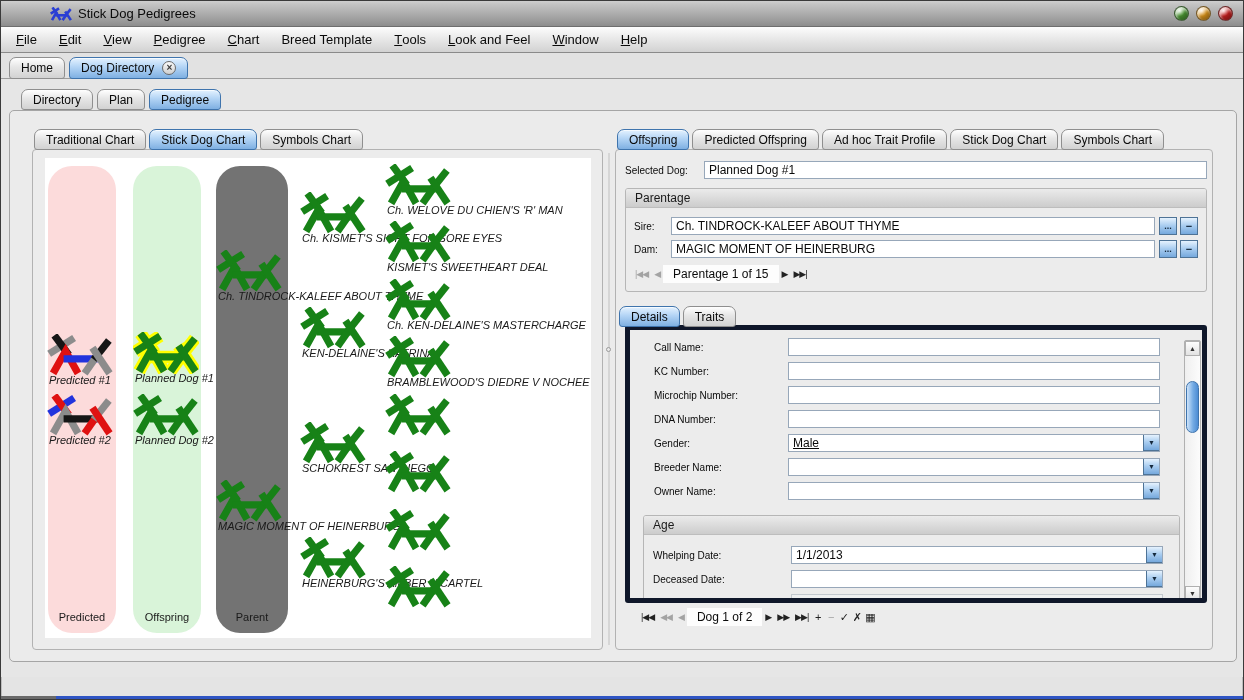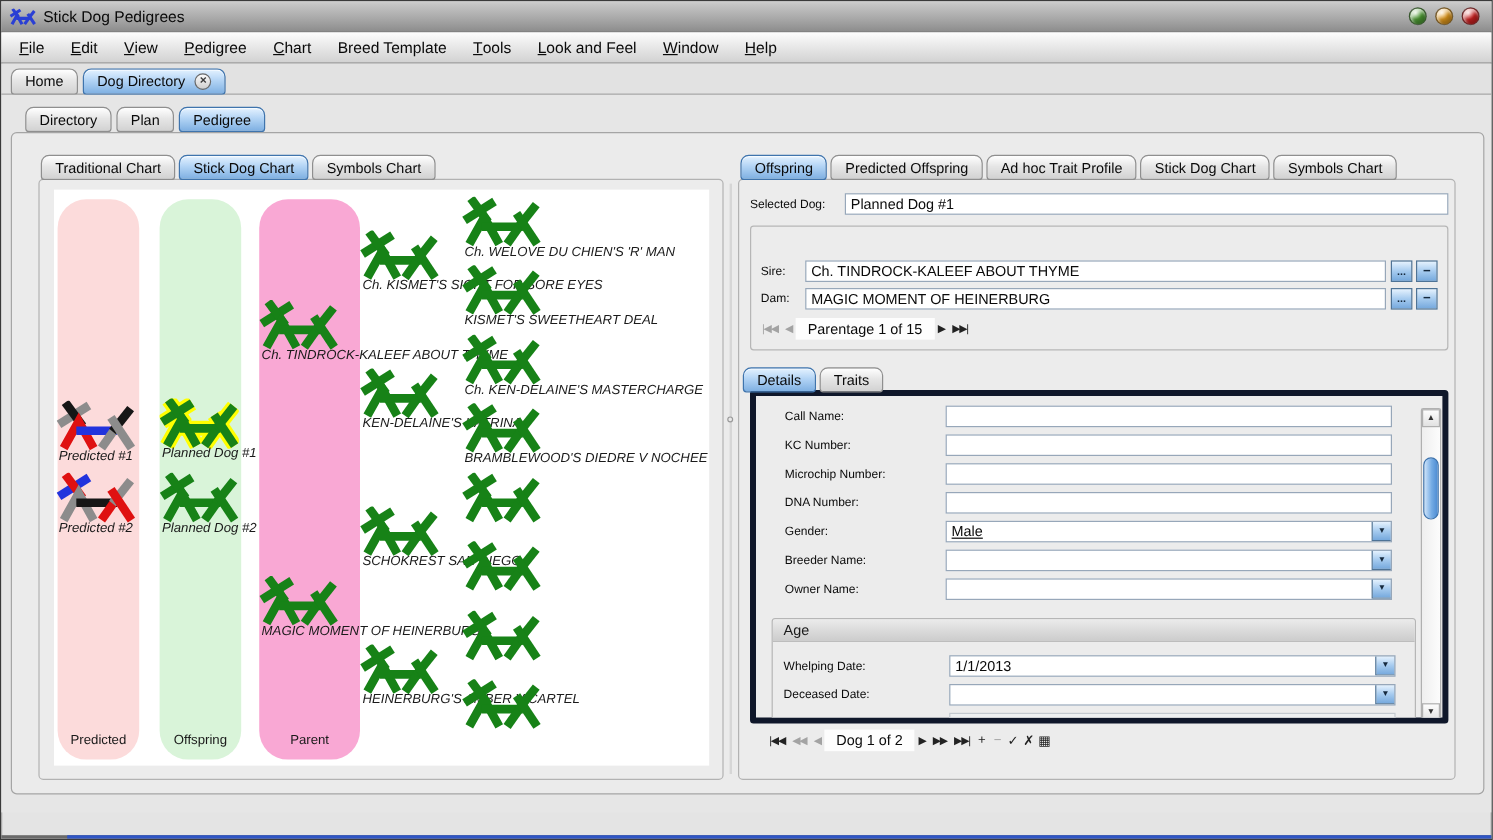--- a/index.html
+++ b/index.html
@@ -86,21 +86,21 @@
     background:linear-gradient(#dcdcdc,#a0a0a0);border-top:1px solid #f2f2f2;
     display:flex;align-items:center;padding-left:8px;font-size:13px;color:#0a0a0a;}
   .bstrip{position:absolute;left:0;right:0;bottom:0;height:3px;background:#6a6a6a;}
   .bstrip-blue{position:absolute;left:55px;right:0;top:0;bottom:0;background:#2f55c4;}
 </style>
 </head>
 <body>
 
 <div class="win">
 
-  <div class="titlebar" style="background:linear-gradient(#cfcfcf,#c4c4c4 12%,#a7a7a7 60%,#8d8d8d);">
+  <div class="titlebar" style="background:linear-gradient(#cfcfcf,#c4c4c4 12%,#a7a7a7 60%,#8d8d8d);padding-left:42px;">
     <span class="appicon">
       <svg viewBox="0 0 100 64" width="22" height="14">
         <g stroke="#2a3fd4" stroke-width="12" fill="none">
           <path d="M3 30 L41 6"></path>
             <path d="M11 2 L33 32"></path>
             <path d="M9 60 L28 26 L47 60"></path>
           <path d="M25 38 L77 38"></path>
             <path d="M57 60 L76 33"></path>
             <path d="M71 39 L94 10"></path>
             <path d="M69 21 L95 60"></path>
@@ -182,21 +182,21 @@
         </div>
 
       <div class="lpanel">
         <div class="chartwhite">
             <div class="chartcol" style="left: 3px; width: 68px; background: rgb(252, 219, 219);">
               <div class="collabel">Predicted</div>
             </div>
             <div class="chartcol" style="left: 88px; width: 68px; background: rgb(217, 244, 217);">
               <div class="collabel">Offspring</div>
             </div>
-            <div class="chartcol" style="left: 171px; width: 84px; background: #f9a8d4;">
+            <div class="chartcol" style="left: 171px; width: 72px; background: #737373;">
               <div class="collabel">Parent</div>
             </div>
             <div class="dog" style="left: 2px; top: 176px;"><svg viewBox="0 0 100 64" width="66" height="42">
                 <path d="M3 30 L41 6" stroke="#8c8c8c" stroke-width="11" fill="none"></path>
                 <path d="M11 2 L33 32" stroke="#161616" stroke-width="11" fill="none"></path>
                 <path d="M9 60 L28 26 L47 60" stroke="#df1111" stroke-width="11" fill="none"></path>
                 <path d="M25 38 L77 38" stroke="#2233dd" stroke-width="11" fill="none"></path>
                 <path d="M57 60 L76 33" stroke="#8c8c8c" stroke-width="11" fill="none"></path>
                 <path d="M71 39 L94 10" stroke="#161616" stroke-width="11" fill="none"></path>
                 <path d="M69 21 L95 60" stroke="#8c8c8c" stroke-width="11" fill="none"></path>
@@ -365,20 +365,21 @@
       </div>
 
       <div class="splitline"></div>
       <div class="splitgrip"></div>
 
       <div class="rpanel">
         <div class="lbl" style="left:9px;top:11px;">Selected Dog:</div>
         <div class="fld" style="left:88px;top:11px;width:503px;">Planned Dog #1</div>
 
         <div class="group" style="left:9px;top:38px;width:582px;height:104px;">
+          <div class="group-h">Parentage</div>
           <div>
               <div class="lbl" style="left: 8px; top: 28px;">Sire:</div>
               <div class="fld" style="left: 45px; top: 28px; width: 484px;">Ch. TINDROCK-KALEEF ABOUT THYME</div>
               <div class="bbtn" style="left: 533px; top: 28px; font-size: 9px;">...</div>
               <div class="bbtn" style="left: 554px; top: 28px; font-size: 11px;">−</div>
               <div class="lbl" style="left: 8px; top: 51px;">Dam:</div>
               <div class="fld" style="left: 45px; top: 51px; width: 484px;">MAGIC MOMENT OF HEINERBURG</div>
               <div class="bbtn" style="left: 533px; top: 51px; font-size: 9px;">...</div>
               <div class="bbtn" style="left: 554px; top: 51px; font-size: 11px;">−</div>
             </div>

